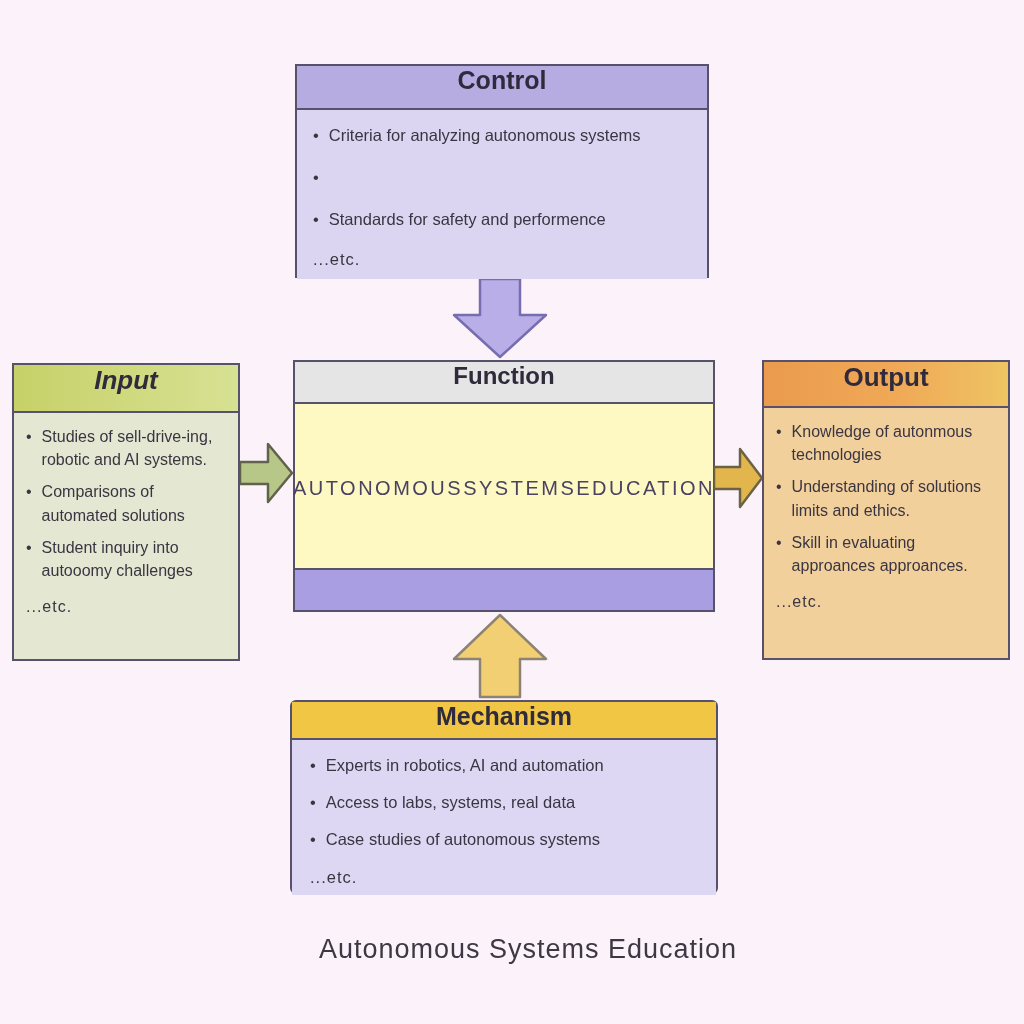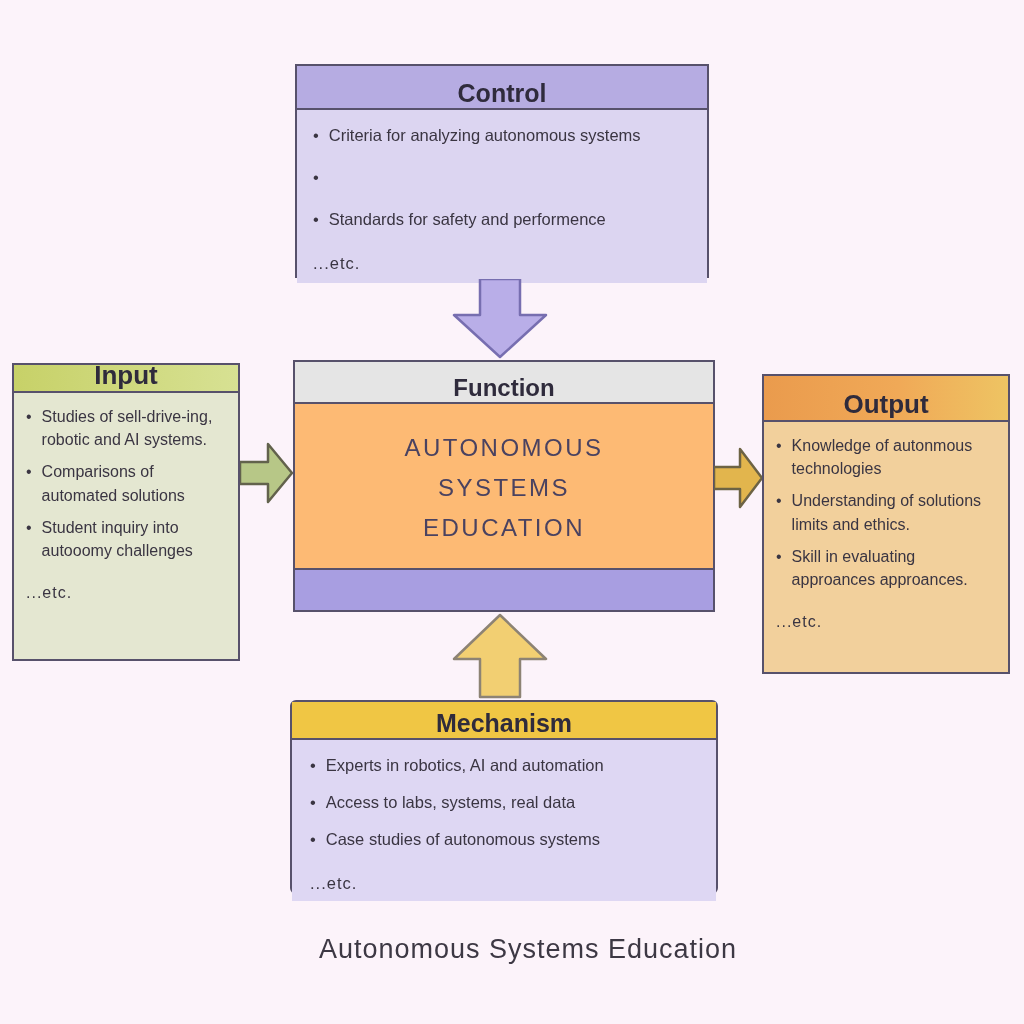--- a/index.html
+++ b/index.html
@@ -5,55 +5,55 @@
   * { margin:0; padding:0; box-sizing:border-box; }
   html,body { background:#fcf3fa; }
   .canvas {
     position:relative; width:1024px; height:1024px;
     background:#fcf3fa; overflow:hidden;
     font-family:"Liberation Sans", sans-serif;
     color:#3a3542;
   }
   .box { position:absolute; border:2px solid #57516b; display:flex; flex-direction:column; }
   .box-header {
-    display:flex; align-items:flex-end; justify-content:center;
+    display:flex; align-items:flex-start; justify-content:center;
     border-bottom:2px solid #57516b; flex:0 0 auto;
     font-weight:bold; color:#2f2b3c;
   }
   .box-body { flex:1 1 auto; padding:14px 16px 10px 16px; }
   .bullet { display:flex; align-items:flex-start; }
   .dot { flex:0 0 auto; margin-right:10px; line-height:1.45; }
   .bt { line-height:1.45; }
-  .etc-line { margin-top:22px; letter-spacing:1px; }
+  .etc-line { margin-top:16px; letter-spacing:1px; }
 
   
   .control-box { left:295px; top:64px; width:414px; height:214px; }
   .control-box .box-header { height:44px; background:#b6ace2; font-size:25px; }
   .control-box .box-body { background:#dcd5f1; font-size:16.5px; }
   .control-box .bullet { margin-bottom:18px; }
 
   
   .function-box { left:293px; top:360px; width:422px; height:252px; }
   .function-box .box-header { height:42px; background:#e5e5e5; font-size:24px; }
   .function-box .box-body {
-    background:#fdba74; display:flex; flex-direction:column;
+    background:#fef9c3; display:flex; 
     align-items:center; justify-content:center;
-    font-size:24px; letter-spacing:2.5px; color:#4a4260; line-height:40px;
+    font-size:20px; letter-spacing:2.5px; color:#4a4260; line-height:40px;
     border-bottom:2px solid #57516b;
   }
   .function-box .box-footer { height:40px; background:#a89ee1; flex:0 0 auto; }
 
   
   .input-box { left:12px; top:363px; width:228px; height:298px; }
-  .input-box .box-header { height:28px; background:linear-gradient(90deg,#c7d168,#d7e193); font-size:26px; }
+  .input-box .box-header { height:48px; background:linear-gradient(90deg,#c7d168,#d7e193); font-size:26px;font-style:italic; }
   .input-box .box-body { background:#e4e7d1; font-size:16px; padding:12px 10px 10px 12px; }
   .input-box .bullet { margin-bottom:9px; }
 
   
-  .output-box { left:762px; top:374px; width:248px; height:300px; }
+  .output-box { left:762px; top:360px; width:248px; height:300px; }
   .output-box .box-header { height:46px; background:linear-gradient(90deg,#ea9b4d,#f0a957 55%,#eec463); font-size:26px; }
   .output-box .box-body { background:#f2d09c; font-size:16px; padding:12px 8px 10px 12px; }
   .output-box .bullet { margin-bottom:9px; }
 
   
   .mechanism-box { left:290px; top:700px; width:428px; height:194px;border-radius:6px; }
   .mechanism-box .box-header { height:38px; background:#f0c644; font-size:25px; }
   .mechanism-box .box-body { background:#ded7f3; font-size:16.5px; padding:14px 16px 8px 18px; }
   .mechanism-box .bullet { margin-bottom:13px; }
 

